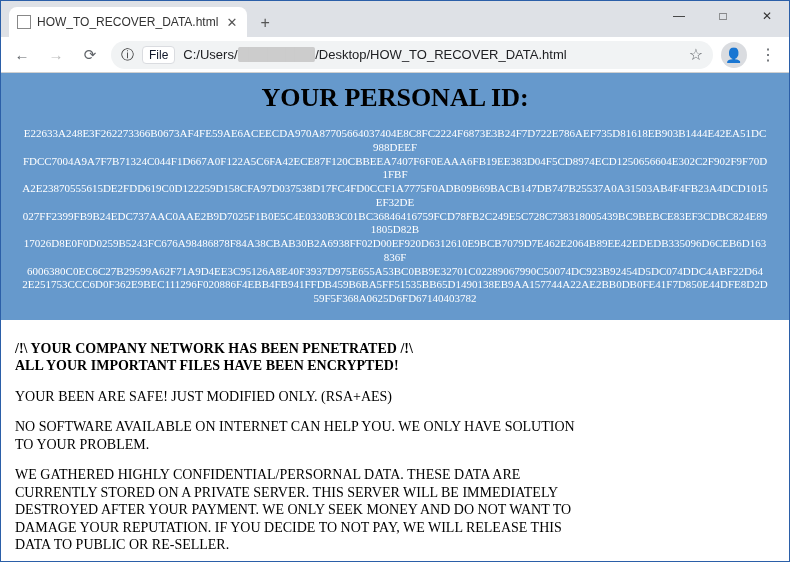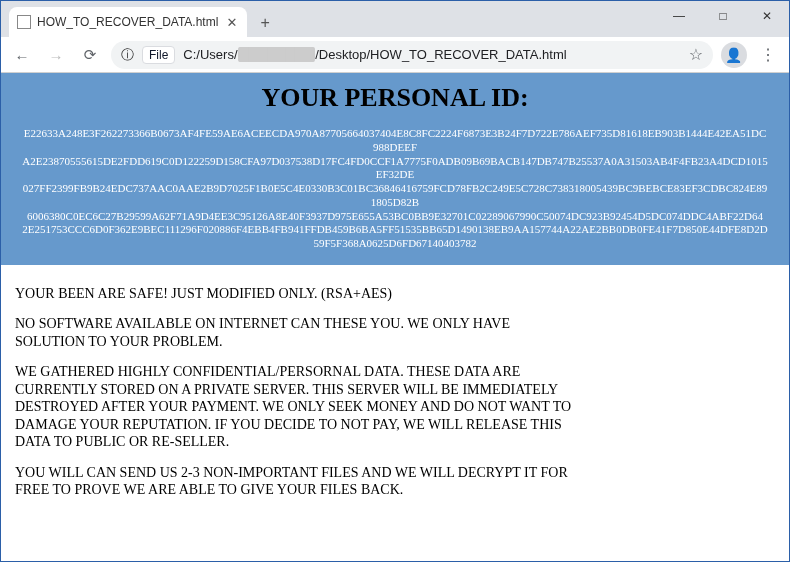--- a/index.html
+++ b/index.html
@@ -179,29 +179,35 @@
     </div>
     <div class="avatar">👤</div>
     <div class="menu-btn">⋮</div>
   </div>
 
   <div class="content">
     <div class="banner">
       <h1>YOUR PERSONAL ID:</h1>
       <div class="idblock">
         <div>E22633A248E3F262273366B0673AF4FE59AE6ACEECDA970A87705664037404E8C8FC2224F6873E3B24F7D722E786AEF735D81618EB903B1444E42EA51DC988DEEF</div>
+        <div>FDCC7004A9A7F7B71324C044F1D667A0F122A5C6FA42ECE87F120CBBEEA7407F6F0EAAA6FB19EE383D04F5CD8974ECD1250656604E302C2F902F9F70D1FBF</div>
         <div>A2E23870555615DE2FDD619C0D122259D158CFA97D037538D17FC4FD0CCF1A7775F0ADB09B69BACB147DB747B25537A0A31503AB4F4FB23A4DCD1015EF32DE</div>
         <div>027FF2399FB9B24EDC737AAC0AAE2B9D7025F1B0E5C4E0330B3C01BC36846416759FCD78FB2C249E5C728C738318005439BC9BEBCE83EF3CDBC824E891805D82B</div>
+        <div>17026D8E0F0D0259B5243FC676A98486878F84A38CBAB30B2A6938FF02D00EF920D6312610E9BCB7079D7E462E2064B89EE42EDEDB335096D6CEB6D163836F</div>
         <div>6006380C0EC6C27B29599A62F71A9D4EE3C95126A8E40F3937D975E655A53BC0BB9E32701C02289067990C50074DC923B92454D5DC074DDC4ABF22D64</div>
         <div>2E251753CCC6D0F362E9BEC111296F020886F4EBB4FB941FFDB459B6BA5FF51535BB65D1490138EB9AA157744A22AE2BB0DB0FE41F7D850E44DFE8D2D</div>
         <div>59F5F368A0625D6FD67140403782</div>
       </div>
     </div>
 
     <div class="bodytext">
+      <p class="bold">
+        <span>/!\ YOUR COMPANY NETWORK HAS BEEN PENETRATED /!\</span><br>
+        <span>ALL YOUR IMPORTANT FILES HAVE BEEN ENCRYPTED!</span>
+      </p>
       <p>YOUR BEEN ARE SAFE! JUST MODIFIED ONLY. (RSA+AES)</p>
-      <p>NO SOFTWARE AVAILABLE ON INTERNET CAN THESE YOU. WE ONLY HAVE SOLUTION TO YOUR PROBLEM.</p>
+      <p>NO SOFTWARE AVAILABLE ON INTERNET CAN HELP YOU. WE ONLY HAVE SOLUTION TO YOUR PROBLEM.</p>
       <p>WE GATHERED HIGHLY CONFIDENTIAL/PERSORNAL DATA. THESE DATA ARE CURRENTLY STORED ON A PRIVATE SERVER. THIS SERVER WILL BE IMMEDIATELY DESTROYED AFTER YOUR PAYMENT. WE ONLY SEEK MONEY AND DO NOT WANT TO DAMAGE YOUR REPUTATION. IF YOU DECIDE TO NOT PAY, WE WILL RELEASE THIS DATA TO PUBLIC OR RE-SELLER.</p>
       <p>YOU WILL CAN SEND US 2-3 NON-IMPORTANT FILES AND WE WILL DECRYPT IT FOR FREE TO PROVE WE ARE ABLE TO GIVE YOUR FILES BACK.</p>
     </div>
   </div>
 
 </div>
 
 </body></html>

